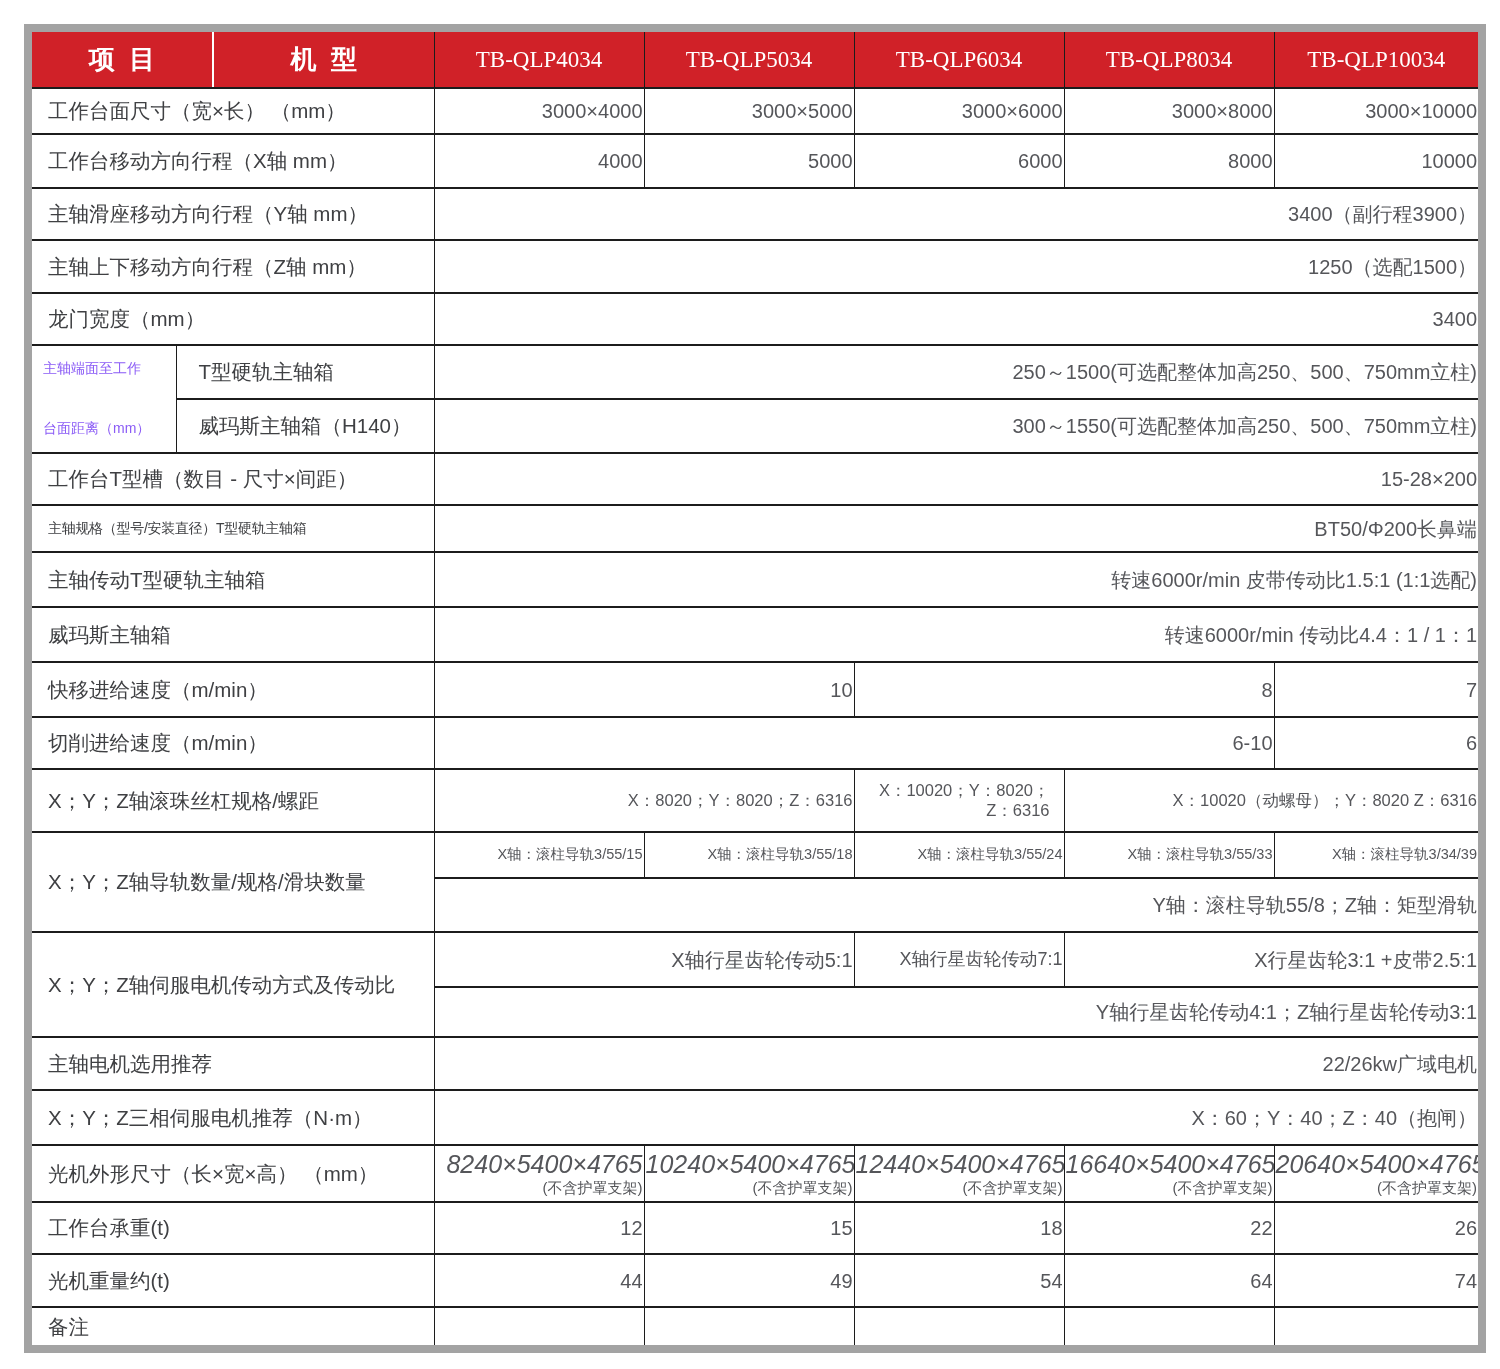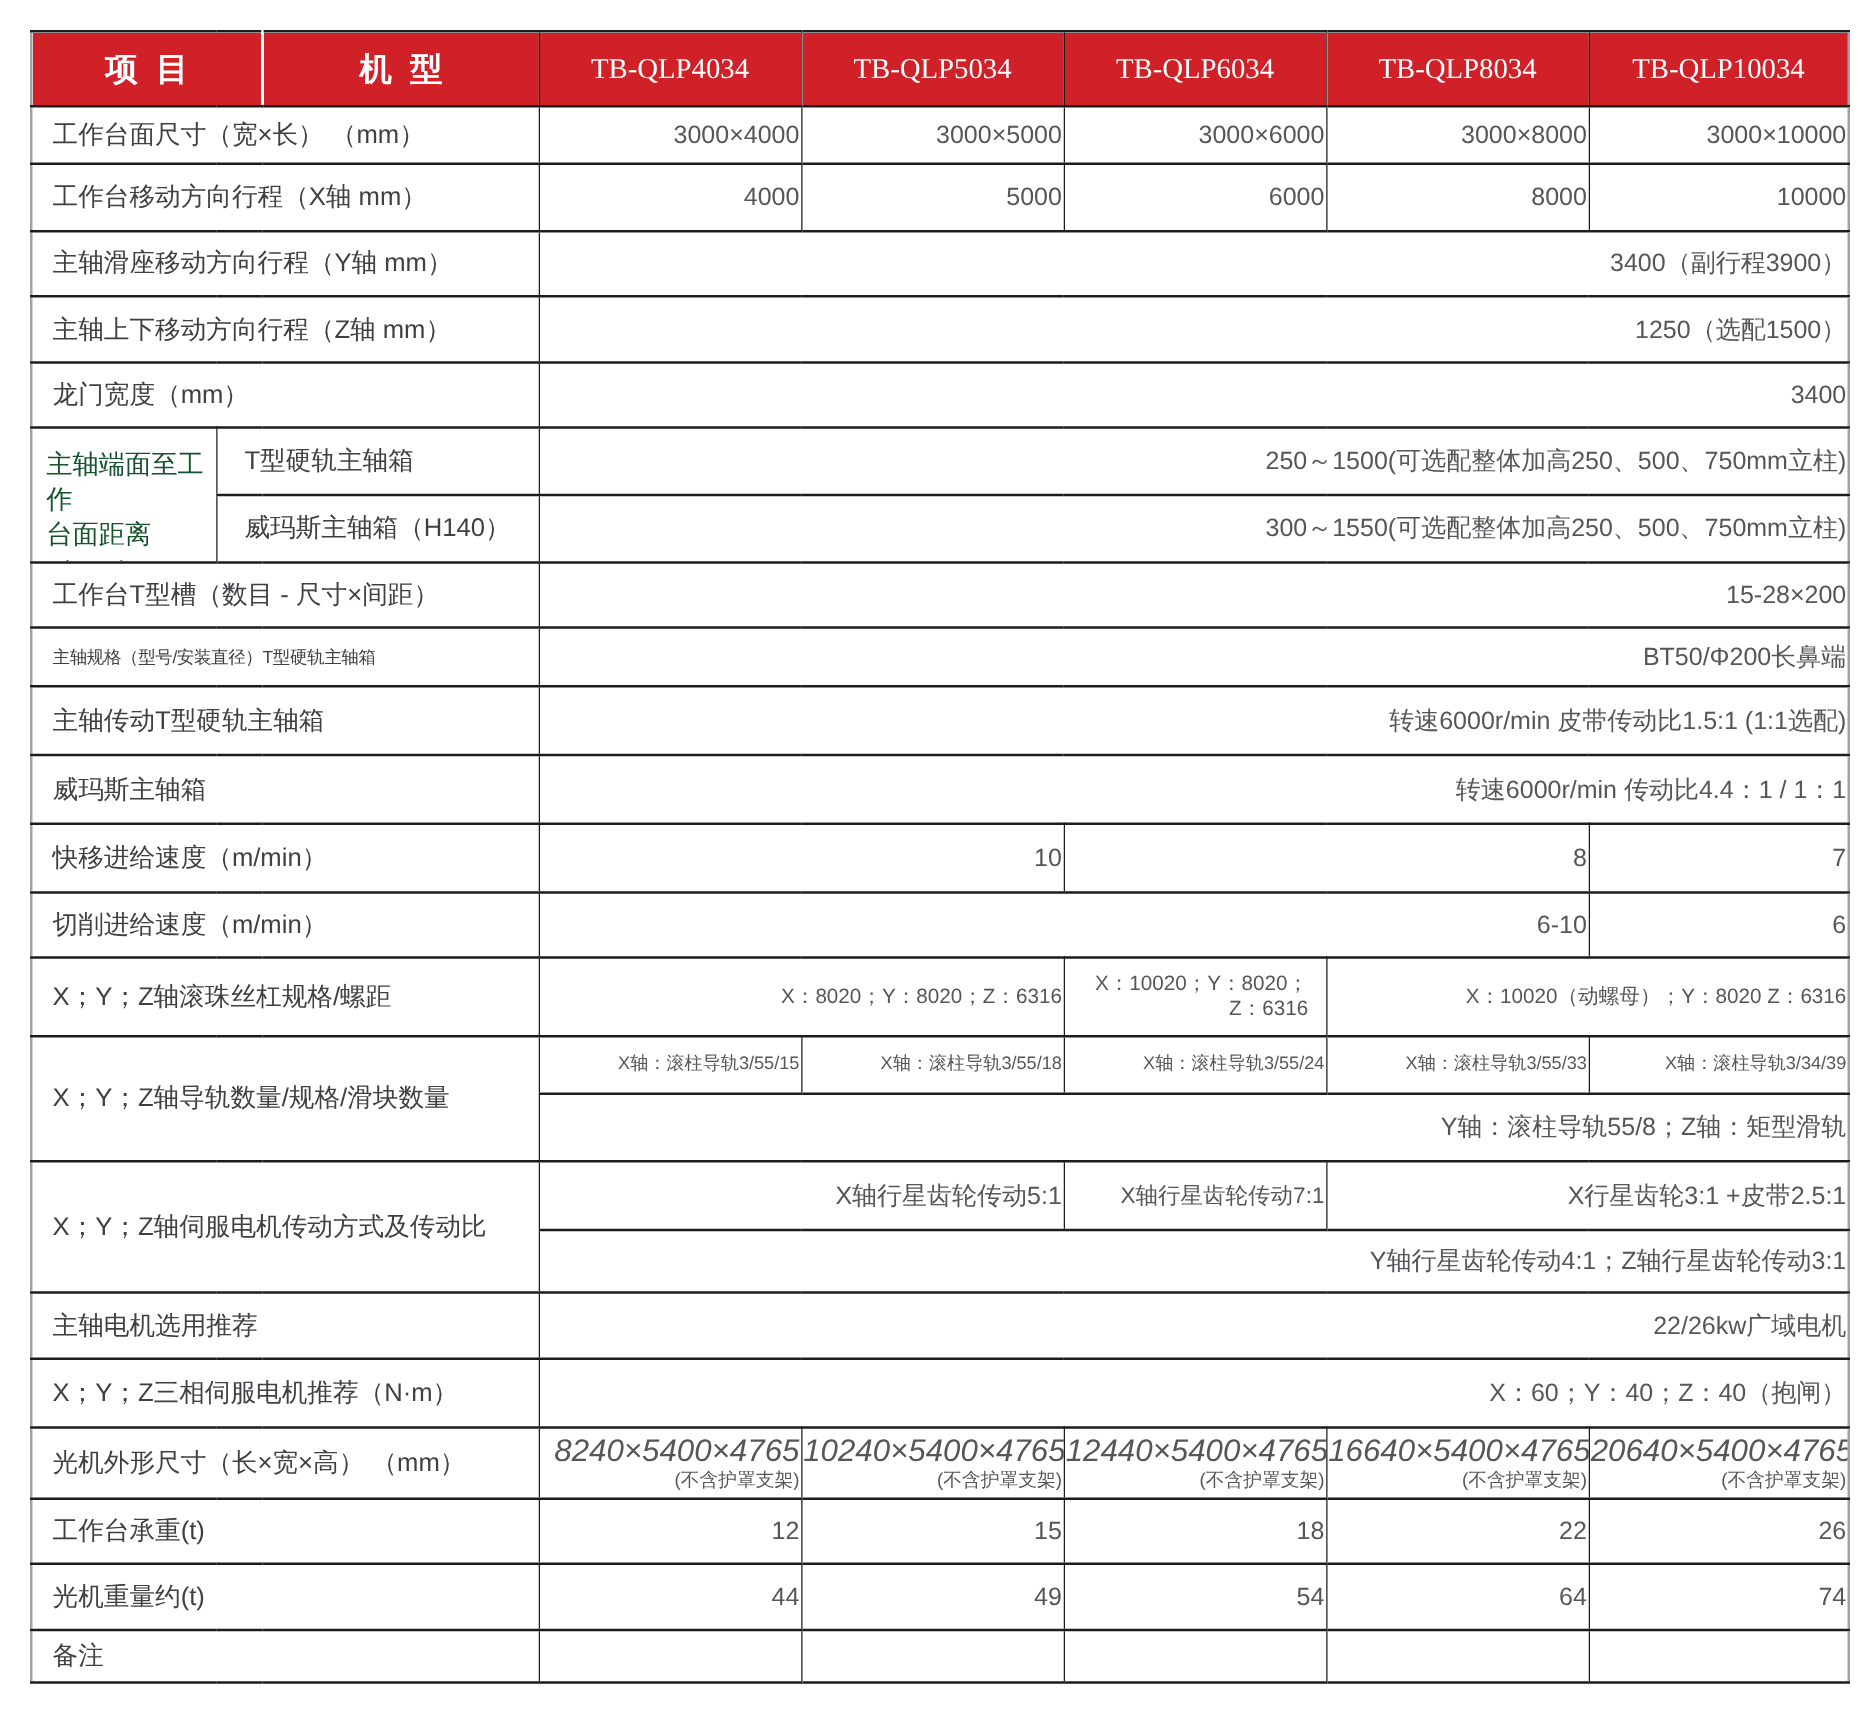--- a/index.html
+++ b/index.html
@@ -1,34 +1,34 @@
 <!DOCTYPE html>
 <html><head>
 <meta charset="utf-8">
 <style>
   html,body { margin:0; padding:0; background:#ffffff; }
   body { width:1500px; height:1369px; position:relative;
          font-family:"Liberation Sans","DejaVu Sans",sans-serif; }
   .wrap { position:absolute; left:24px; top:24px; }
   table { border-collapse:collapse; table-layout:fixed; width:1454px;
-          border:2px solid #a3a3a3; }
+          border:8px solid #a3a3a3; }
   td { border:2px solid #1c1c1c; border-left-width:1.5px; border-right-width:1.5px;
        overflow:hidden; vertical-align:middle; }
   
   .hd { background:#d02128; color:#ffffff; text-align:center; }
   .hd-cn { font-size:26px; font-weight:bold; white-space:pre; }
   .hd-item { border-right:2.5px solid #ffffff; }
   .hd-model-name { font-family:"Liberation Serif","DejaVu Serif",serif;
                    font-weight:normal; font-size:23px; }
   
   .lb { text-align:left; padding-left:16px; font-size:20.5px; color:#3f4043;
         line-height:1.15; }
   .lb-sm { font-size:14px; letter-spacing:-0.3px; }
   .lb-split { display:flex; flex-direction:column; justify-content:space-between;
-              padding:13px 0 13px 10px; height:78px; font-size:21px; color:#14532d; }
+              padding:13px 0 13px 10px; height:78px; font-size:14px; color:#8b5cf6; }
   
   .vl { text-align:right; color:#55565a; font-size:20px; line-height:1.2; }
   .vl-sm { font-size:16.5px; }
   .vl-xs { font-size:14.5px; }
   .dim-main { font-size:25px; line-height:1.1;font-style:italic; }
   .dim-note { font-size:15px; line-height:1.15; }
 </style>
 </head>
 <body>
 

